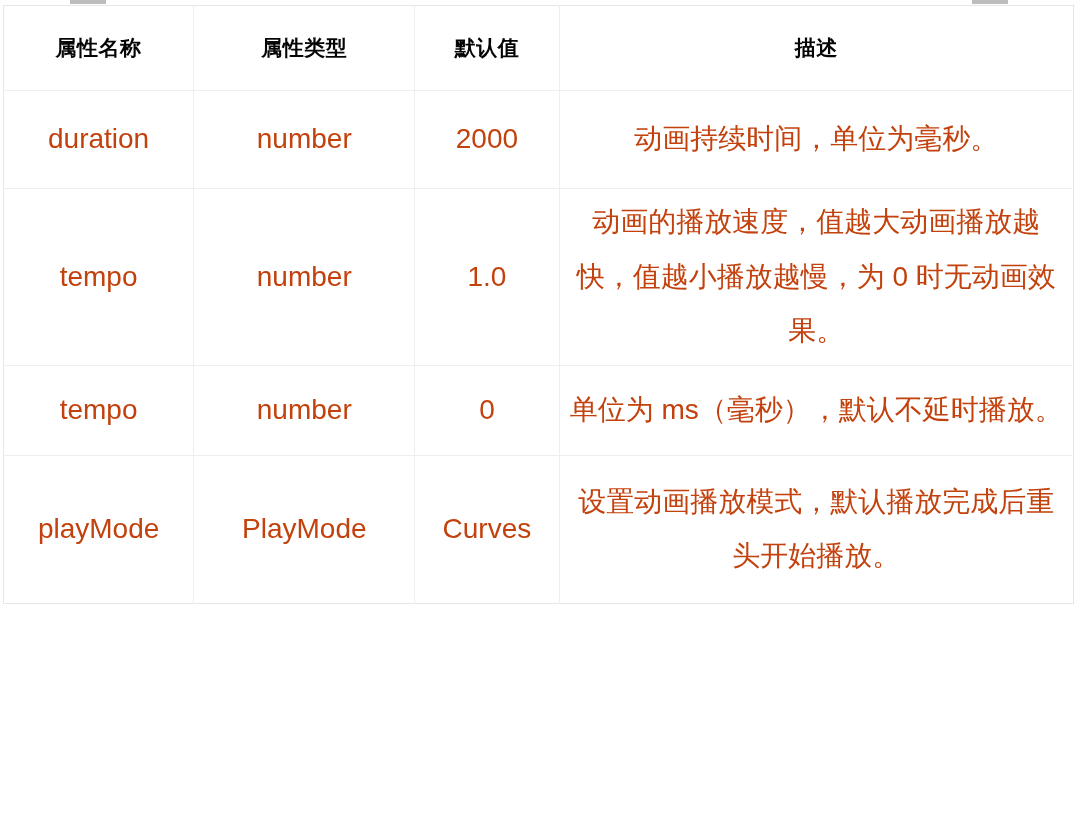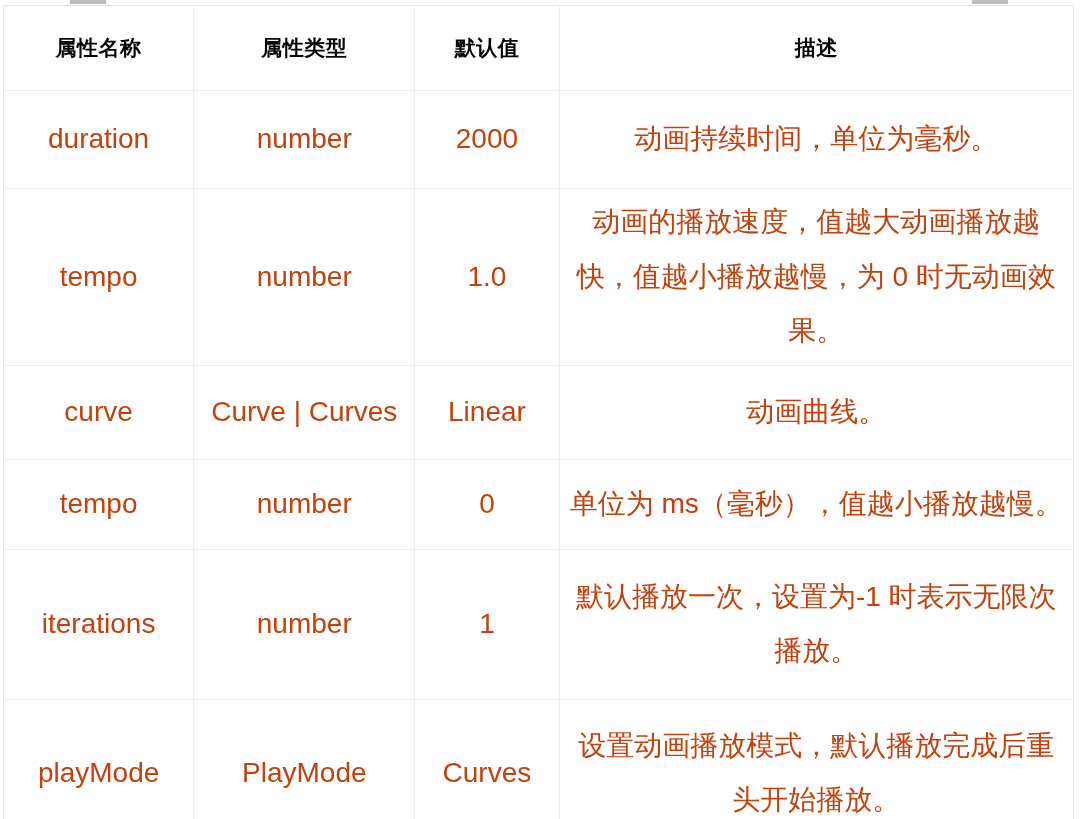--- a/index.html
+++ b/index.html
@@ -136,37 +136,25 @@
         <td class="cell-type">number</td>
         <td class="cell-default">2000</td>
         <td class="cell-desc">动画持续时间，单位为毫秒。</td>
       </tr>
       <tr data-row="1">
         <td class="cell-name">tempo</td>
         <td class="cell-type">number</td>
         <td class="cell-default">1.0</td>
         <td class="cell-desc">动画的播放速度，值越大动画播放越快，值越小播放越慢，为 0 时无动画效果。</td>
       </tr>
-      <tr data-row="2">
-        <td class="cell-name">curve</td>
-        <td class="cell-type">Curve | Curves</td>
-        <td class="cell-default">Linear</td>
-        <td class="cell-desc">动画曲线。</td>
-      </tr>
       <tr data-row="3">
         <td class="cell-name">tempo</td>
         <td class="cell-type">number</td>
         <td class="cell-default">0</td>
-        <td class="cell-desc">单位为 ms（毫秒），值越小播放越慢。</td>
-      </tr>
-      <tr data-row="4">
-        <td class="cell-name">iterations</td>
-        <td class="cell-type">number</td>
-        <td class="cell-default">1</td>
-        <td class="cell-desc">默认播放一次，设置为-1 时表示无限次播放。</td>
+        <td class="cell-desc">单位为 ms（毫秒），默认不延时播放。</td>
       </tr>
       <tr data-row="5">
         <td class="cell-name">playMode</td>
         <td class="cell-type">PlayMode</td>
         <td class="cell-default">Curves</td>
         <td class="cell-desc">设置动画播放模式，默认播放完成后重头开始播放。</td>
       </tr>
     </tbody>
   </table>
 </div>

